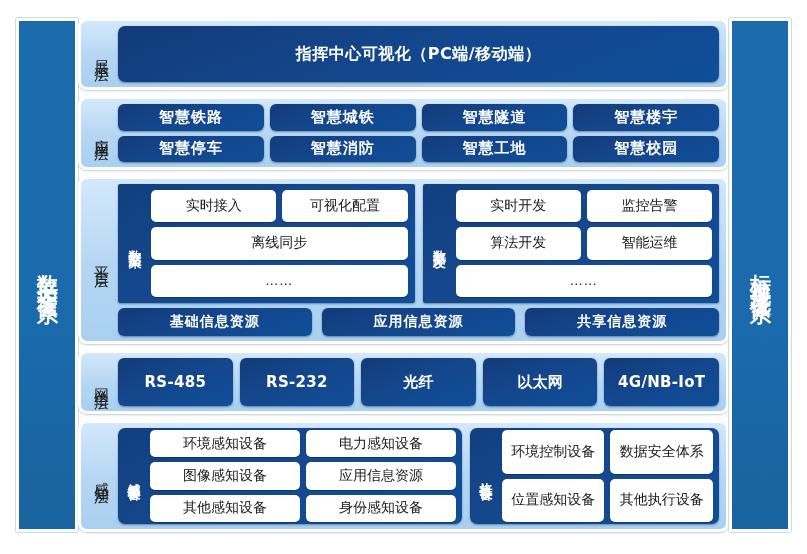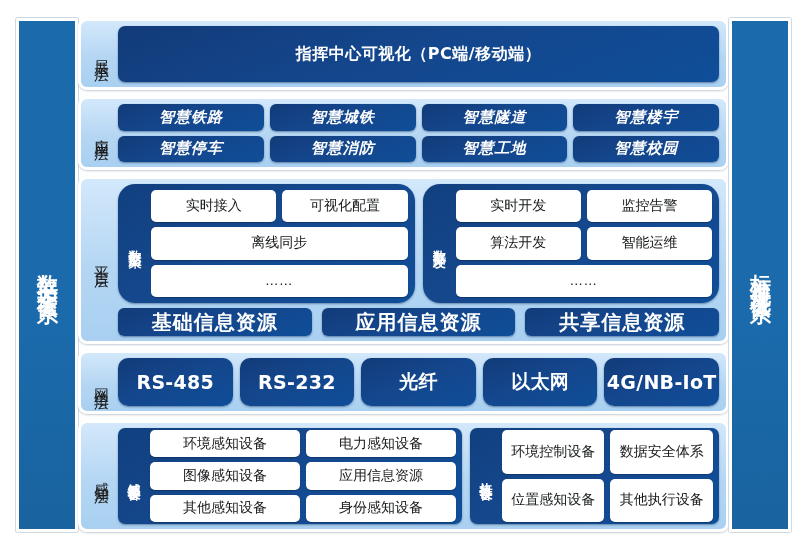--- a/index.html
+++ b/index.html
@@ -108,40 +108,39 @@
     border-radius:7px;
   }
 
   
   .layer-app{height:74px;}
   .app-row{
     display:flex;
     gap:6px;
     flex:1 1 0;
     min-height:0;
-    font-style:italic;
   }
   .app-cell{
     flex:1 1 0;
     font-size:15px;
     letter-spacing:1px;
   }
 
   
   .layer-platform{flex:1 1 auto;min-height:0;}
   .plat-top{
     display:flex;
     gap:8px;
     flex:1 1 auto;
     min-height:0;
   }
   .plat-group{
     flex:1 1 0;
     background:linear-gradient(150deg,#11407f 0%,#15498f 50%,#0f4e99 100%);
-    border-radius:17px;
+    border-radius:2px;
     box-shadow:0 1px 2px rgba(30,60,100,.5);
     display:flex;
     align-items:stretch;
     padding:6px 7px;
     box-sizing:border-box;
     min-width:0;
   }
   .group-title{
     flex:0 0 20px;
     width:20px;
@@ -181,32 +180,31 @@
   .white-cell.wide{flex:1 1 100%;}
   .dots{letter-spacing:1px;font-size:13px;color:#222;}
   .res-row{
     display:flex;
     gap:10px;
     flex:0 0 28px;
     height:28px;
   }
   .res-cell{
     flex:1 1 0;
-    font-size:20px;
+    font-size:14px;
     letter-spacing:1px;
   }
 
   
   .layer-net{height:64px;}
   .net-row{display:flex;gap:7px;flex:1 1 auto;min-height:0;}
   .net-cell{
     flex:1 1 0;
-    font-size:19px;
+    font-size:15px;
     letter-spacing:.3px;
-    border-radius:10px;
   }
 
   
   .layer-sense{height:112px;}
   .sense-wrap{
     display:flex;
     gap:8px;
     flex:1 1 auto;
     min-height:0;
   }

